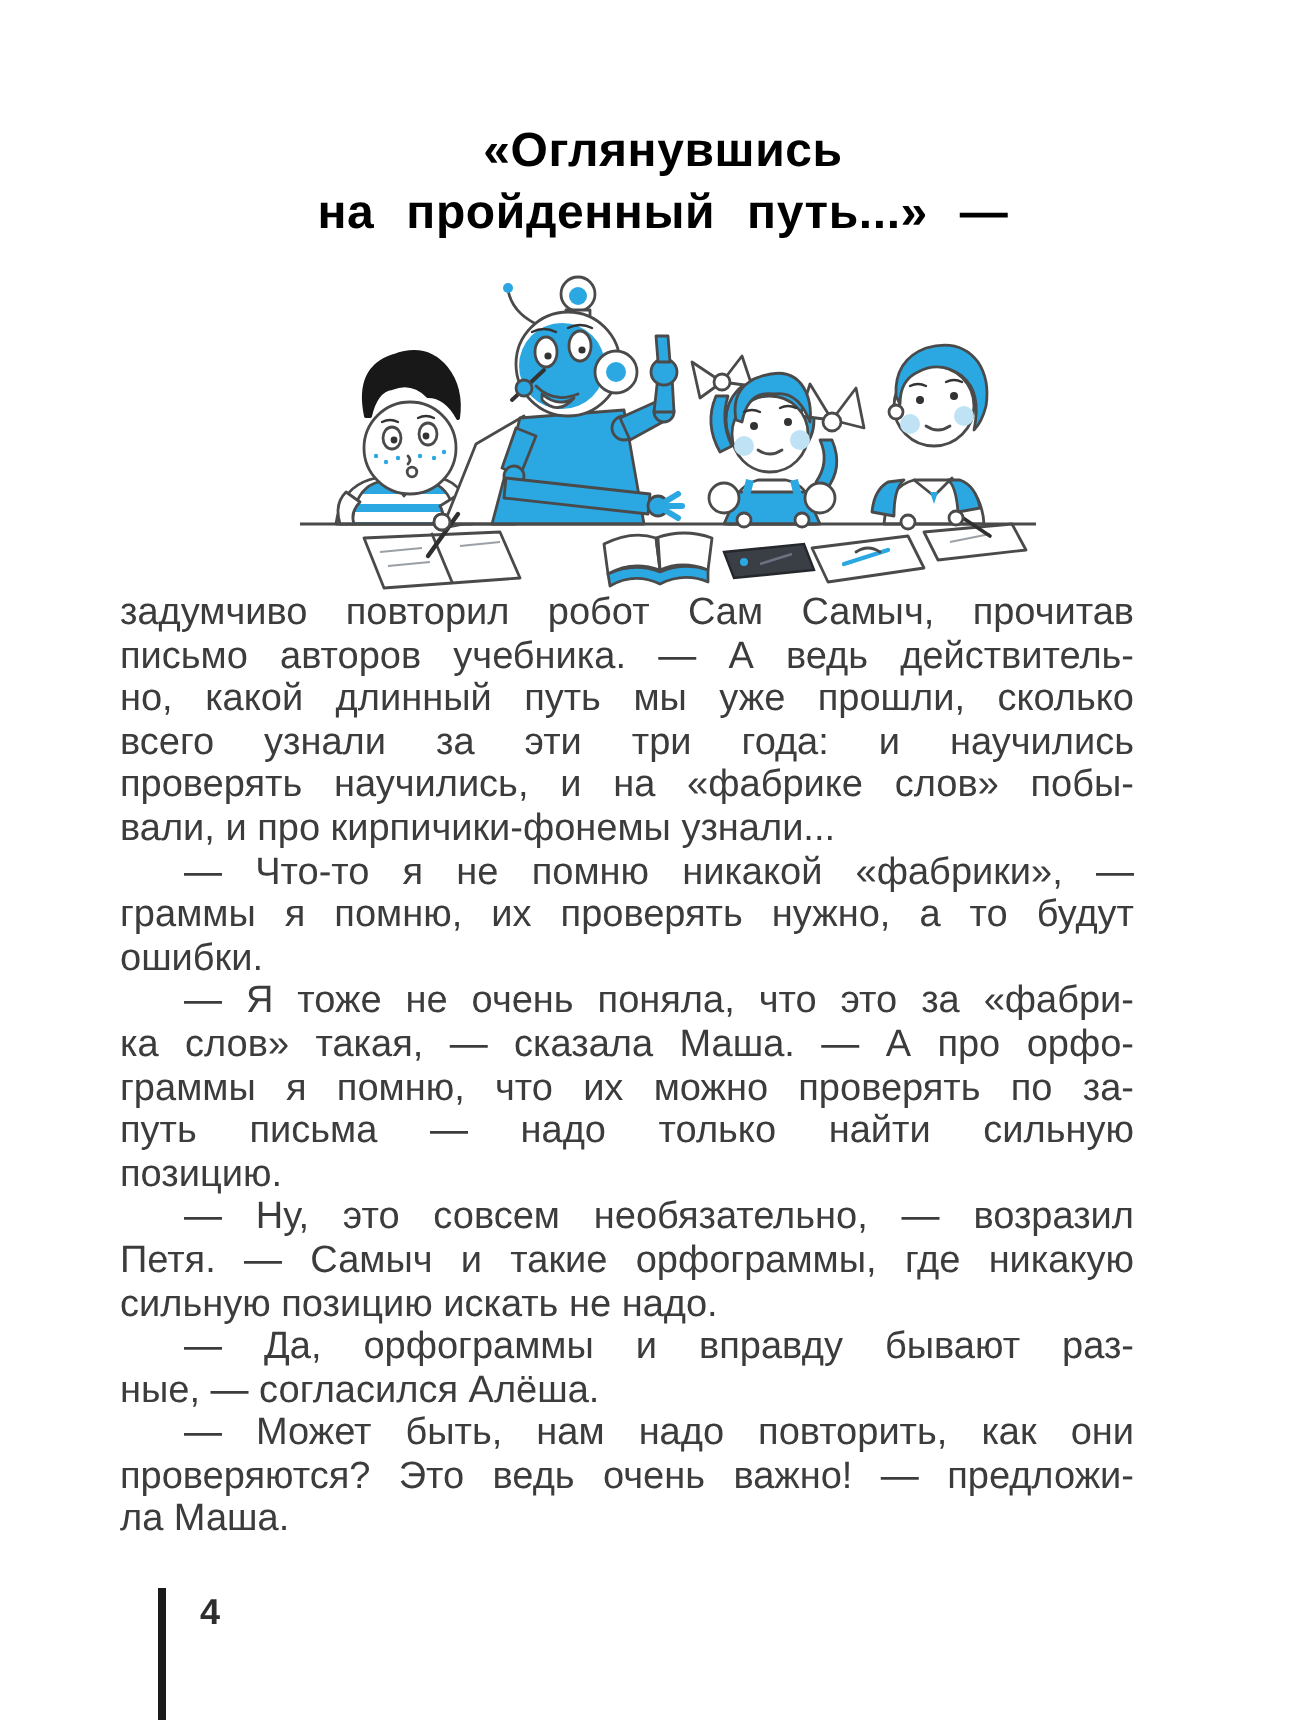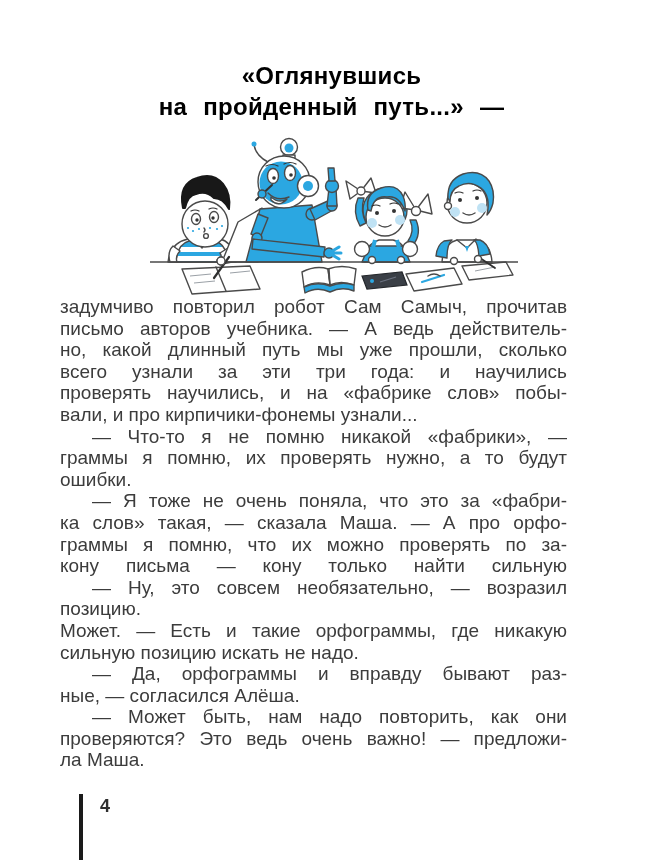--- a/index.html
+++ b/index.html
@@ -201,24 +201,24 @@
     <div class="line">но, какой длинный путь мы уже прошли, сколько</div>
     <div class="line">всего узнали за эти три года: и научились</div>
     <div class="line">проверять научились, и на «фабрике слов» побы-</div>
     <div class="line plast">вали, и про кирпичики-фонемы узнали...</div>
     <div class="line pfirst">— Что-то я не помню никакой «фабрики», —</div>
     <div class="line">граммы я помню, их проверять нужно, а то будут</div>
     <div class="line plast">ошибки.</div>
     <div class="line pfirst">— Я тоже не очень поняла, что это за «фабри-</div>
     <div class="line">ка слов» такая, — сказала Маша. — А про орфо-</div>
     <div class="line">граммы я помню, что их можно проверять по за-</div>
-    <div class="line">кону письма — кону только найти сильную</div>
+    <div class="line">путь письма — надо только найти сильную</div>
+    <div class="line plast">позицию.</div>
     <div class="line pfirst">— Ну, это совсем необязательно, — возразил</div>
-    <div class="line plast">позицию.</div>
-    <div class="line">Может. — Есть и такие орфограммы, где никакую</div>
+    <div class="line">Петя. — Самыч и такие орфограммы, где никакую</div>
     <div class="line plast">сильную позицию искать не надо.</div>
     <div class="line pfirst">— Да, орфограммы и вправду бывают раз-</div>
     <div class="line plast">ные, — согласился Алёша.</div>
     <div class="line pfirst">— Может быть, нам надо повторить, как они</div>
     <div class="line">проверяются? Это ведь очень важно! — предложи-</div>
     <div class="line plast">ла Маша.</div>
   </div>
 
 <div class="sidebar-rule"></div>
 <div class="page-number">4</div>

